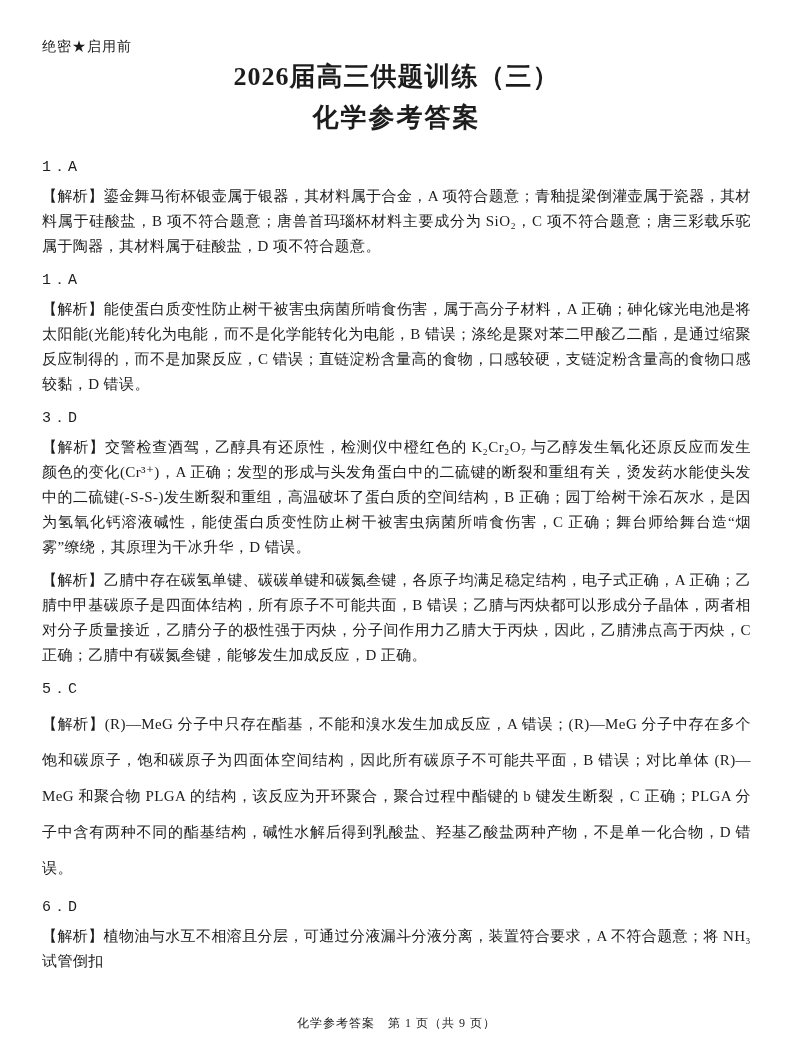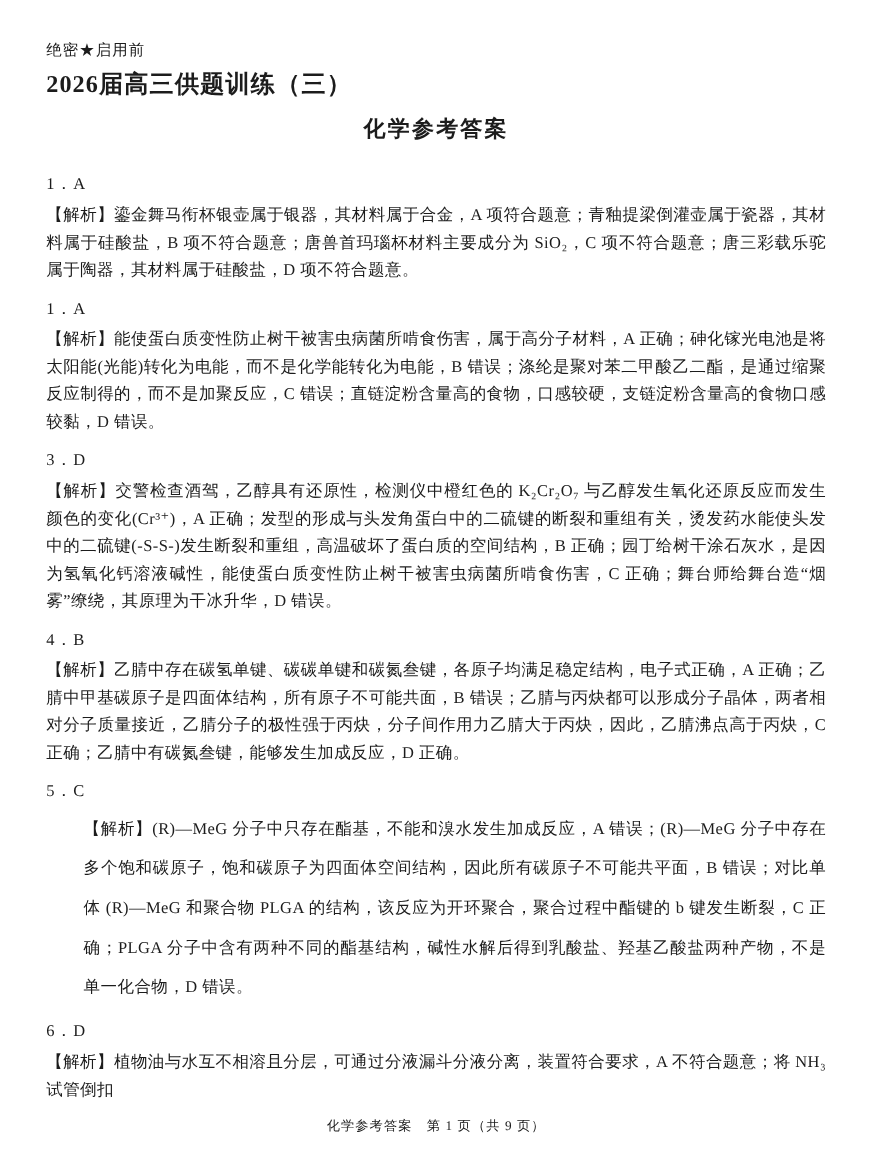--- a/index.html
+++ b/index.html
@@ -19,49 +19,51 @@
       padding: 38px 42px 0 42px;
       position: relative;
     }
     .classification {
       font-size: 14px;
       line-height: 18px;
       margin-bottom: 6px;
       letter-spacing: 1px;
     }
     .title {
+      text-align: center;
       font-weight: bold;
-      font-size: 22px;
+      font-size: 26px;
       line-height: 30px;
       margin: 2px 0 6px 0;
       letter-spacing: 1px;
     }
     .subtitle {
       text-align: center;
       font-weight: bold;
-      font-size: 20px;
+      font-size: 26px;
       line-height: 40px;
       margin: 0 0 16px 0;
       letter-spacing: 2px;
     }
     .answers { font-size: 15px; }
     .qa-block { margin: 0 0 8px 0; }
     .q-number {
       line-height: 28px;
       margin: 0 0 2px 0;
       letter-spacing: 1px;
+      font-family: Liberation Mono, monospace;
     }
     .q-expl {
       text-align: justify;
       text-justify: inter-ideograph;
       line-height: 25px;
       margin: 0;
       letter-spacing: 0.4px;
     }
-    .q-expl.lh-lg { line-height: 36px; margin-left: 34px; }
+    .q-expl.lh-lg { line-height: 36px; }
     .footer {
       position: absolute;
       bottom: 26px;
       left: 0;
       right: 0;
       text-align: center;
       font-size: 12px;
       letter-spacing: 1px;
     }
   </style>
@@ -87,21 +89,20 @@
       <div class="q-number">1．A</div>
       <p class="q-expl">【解析】能使蛋白质变性防止树干被害虫病菌所啃食伤害，属于高分子材料，A 正确；砷化镓光电池是将太阳能(光能)转化为电能，而不是化学能转化为电能，B 错误；涤纶是聚对苯二甲酸乙二酯，是通过缩聚反应制得的，而不是加聚反应，C 错误；直链淀粉含量高的食物，口感较硬，支链淀粉含量高的食物口感较黏，D 错误。</p>
     </div>
 
     <div class="qa-block">
       <div class="q-number">3．D</div>
       <p class="q-expl">【解析】交警检查酒驾，乙醇具有还原性，检测仪中橙红色的 K₂Cr₂O₇ 与乙醇发生氧化还原反应而发生颜色的变化(Cr³⁺)，A 正确；发型的形成与头发角蛋白中的二硫键的断裂和重组有关，烫发药水能使头发中的二硫键(-S-S-)发生断裂和重组，高温破坏了蛋白质的空间结构，B 正确；园丁给树干涂石灰水，是因为氢氧化钙溶液碱性，能使蛋白质变性防止树干被害虫病菌所啃食伤害，C 正确；舞台师给舞台造“烟雾”缭绕，其原理为干冰升华，D 错误。</p>
     </div>
 
     <div class="qa-block">
-      <div class="q-number">4．B</div>
       <p class="q-expl">【解析】乙腈中存在碳氢单键、碳碳单键和碳氮叁键，各原子均满足稳定结构，电子式正确，A 正确；乙腈中甲基碳原子是四面体结构，所有原子不可能共面，B 错误；乙腈与丙炔都可以形成分子晶体，两者相对分子质量接近，乙腈分子的极性强于丙炔，分子间作用力乙腈大于丙炔，因此，乙腈沸点高于丙炔，C 正确；乙腈中有碳氮叁键，能够发生加成反应，D 正确。</p>
     </div>
 
     <div class="qa-block">
       <div class="q-number">5．C</div>
       <p class="q-expl lh-lg">【解析】(R)—MeG 分子中只存在酯基，不能和溴水发生加成反应，A 错误；(R)—MeG 分子中存在多个饱和碳原子，饱和碳原子为四面体空间结构，因此所有碳原子不可能共平面，B 错误；对比单体 (R)—MeG 和聚合物 PLGA 的结构，该反应为开环聚合，聚合过程中酯键的 b 键发生断裂，C 正确；PLGA 分子中含有两种不同的酯基结构，碱性水解后得到乳酸盐、羟基乙酸盐两种产物，不是单一化合物，D 错误。</p>
     </div>
 
     <div class="qa-block">
       <div class="q-number">6．D</div>

